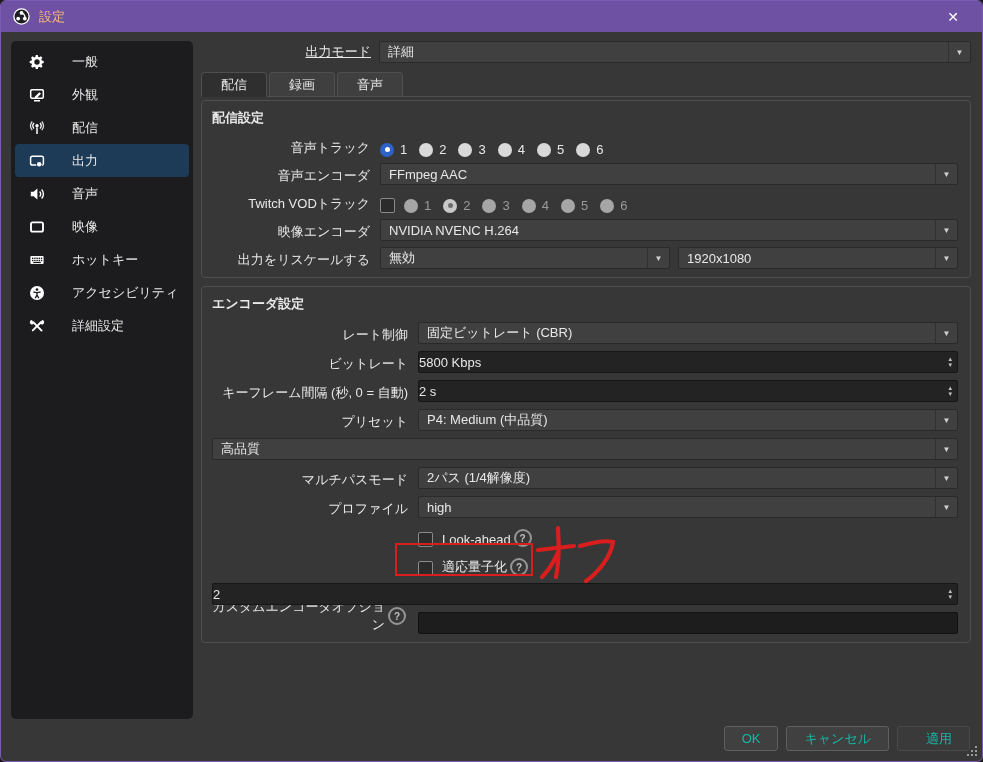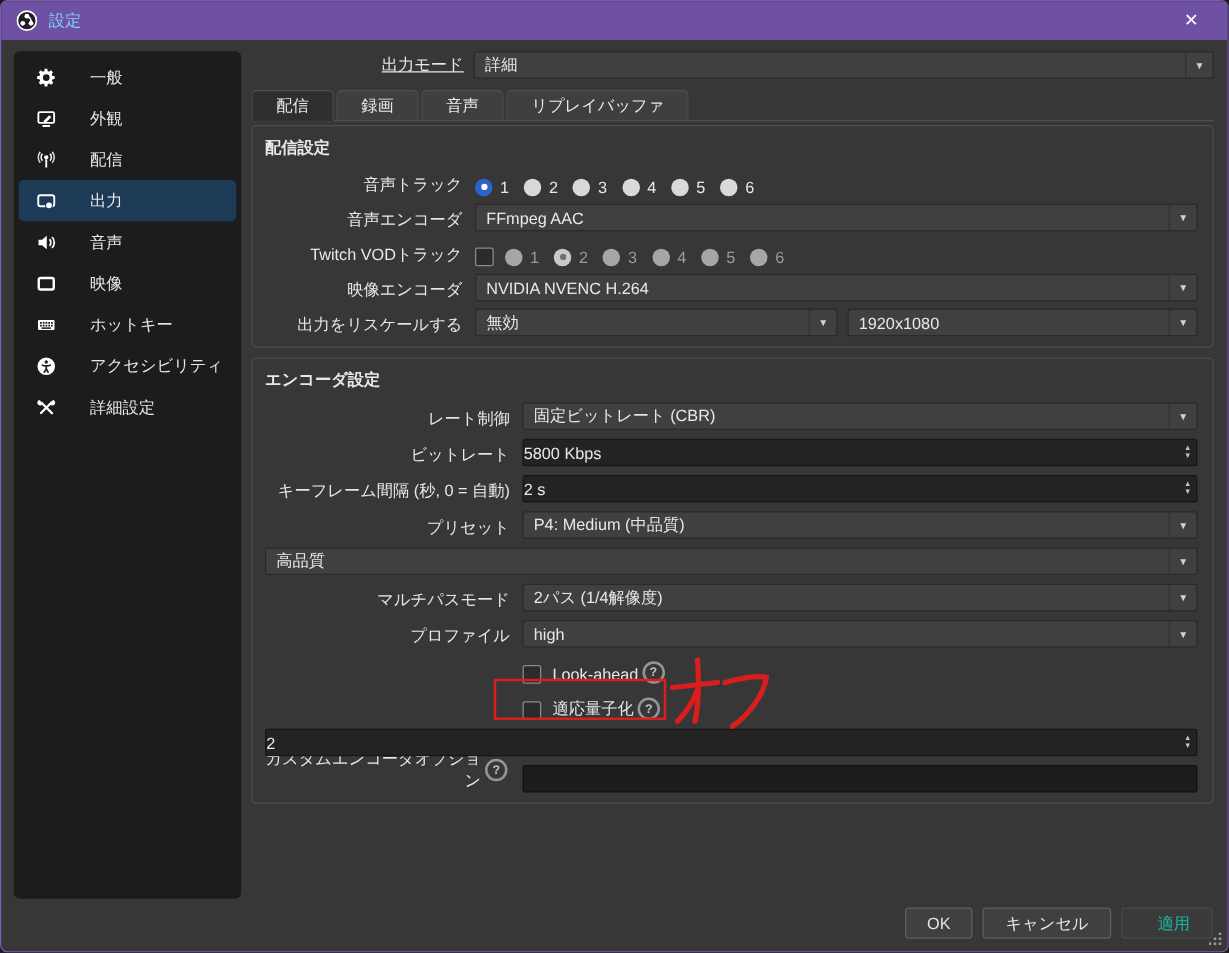--- a/index.html
+++ b/index.html
@@ -1,20 +1,20 @@
 <!DOCTYPE html>
 <html><head>
 <meta charset="utf-8">
 <style>
   html,body{margin:0;padding:0;background:#1a1a1a;}
   .window{width:983px;height:762px;position:relative;background:#373737;
     border:1px solid #7b5bb3;border-radius:6px;overflow:hidden;box-sizing:border-box;
     font-family:"Liberation Sans","DejaVu Sans",sans-serif;font-size:13px;color:#e8e8e8;}
   .titlebar{height:31px;background:#6f51a4;display:flex;align-items:center;padding:0 12px;gap:9px;}
-  .titlebar .wtitle{font-size:13px;color:#7dd3fc;}
+  .titlebar .wtitle{font-size:13px;color:#fdba74;}
   .closebtn{margin-left:auto;width:34px;height:31px;display:flex;align-items:center;justify-content:center;color:#fff;font-size:14px;cursor:default;}
   .sidebar{position:absolute;left:10px;top:40px;width:182px;height:678px;background:#1c1c1e;border-radius:5px;padding-top:4px;box-sizing:border-box;}
   .side-item{height:33px;display:flex;align-items:center;gap:27px;padding-left:13px;margin:0 4px;border-radius:4px;}
   .side-item.selected{background:#1d3a57;}
   .icon16{width:17px;height:17px;flex:none;display:flex;align-items:center;justify-content:center;}
   .icon16 svg{display:block;}
   .main{position:absolute;left:200px;top:40px;width:770px;}
   .row-top{display:flex;align-items:center;height:22px;margin-bottom:9px;}
   .lbl-top{width:170px;text-align:right;padding-right:8px;flex:none;text-decoration:underline;}
   .combo{flex:1;height:22px;background:#404040;border:1px solid #2a2a2a;border-radius:2px;
@@ -43,21 +43,21 @@
   .radio.sel::after{content:"";position:absolute;left:4.5px;top:4.5px;width:5px;height:5px;border-radius:50%;background:#fff;}
   .radio.dis{background:#a6a6a6;}
   .radio.dis.sel{background:#c9c9c9;}
   .radio.dis.sel::after{background:#6f6f6f;}
   .rnum{margin:0 12px 0 6px;}
   .rnum.dim{color:#9a9a9a;}
   .cb{width:13px;height:13px;border:1px solid #8a8a8a;border-radius:2px;background:#2b2b2b;flex:none;box-sizing:content-box;}
   .cbrow-label{margin-left:9px;}
   .help{width:14px;height:14px;border:2px solid #959595;border-radius:50%;display:inline-flex;align-items:center;justify-content:center;font-size:10px;font-weight:bold;color:#c0c0c0;margin-left:3px;flex:none;}
   .footer{position:absolute;right:12px;bottom:10px;display:flex;gap:8px;}
-  .btn{height:25px;padding:0 17px;background:#404040;border:1px solid #5f5f5f;border-radius:3px;color:#e5e5e5;display:flex;align-items:center;justify-content:center;box-sizing:border-box;}
+  .btn{height:25px;padding:0 17px;background:#404040;border:1px solid #5f5f5f;border-radius:3px;color:#14b8a6;display:flex;align-items:center;justify-content:center;box-sizing:border-box;}
   .btn.disabled{color:#14b8a6;border-color:#4a4a4a;background:#3a3a3a;padding-left:28px;}
   .ann-rect{position:absolute;left:394px;top:542px;width:134px;height:29px;border:2px solid #d91e1e;pointer-events:none;}
   .ann-svg{position:absolute;left:532px;top:522px;pointer-events:none;}
   .grip{position:absolute;right:4px;bottom:4px;}
 </style>
 </head>
 <body>
 
 <div class="window">
 
@@ -198,23 +198,20 @@
 
     <div class="tabs">
       <div class="tab active">
           <span>配信</span>
         </div>
       <div class="tab">
           <span>録画</span>
         </div>
       <div class="tab">
           <span>音声</span>
-        </div>
-      <div class="tab">
-          <span>リプレイバッファ</span>
         </div>
     </div>
 
     <div class="group group1">
       <div class="gtitle">配信設定</div>
 
       <div class="frow">
         <span class="lbl1">音声トラック</span>
         <div class="rgroup">
           <span class="radio sel"></span>

